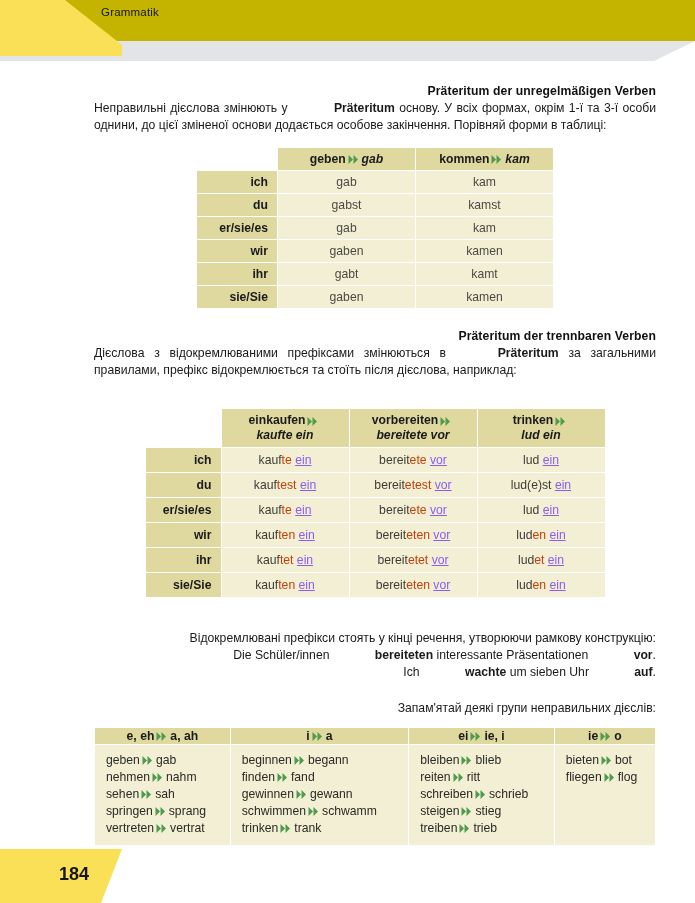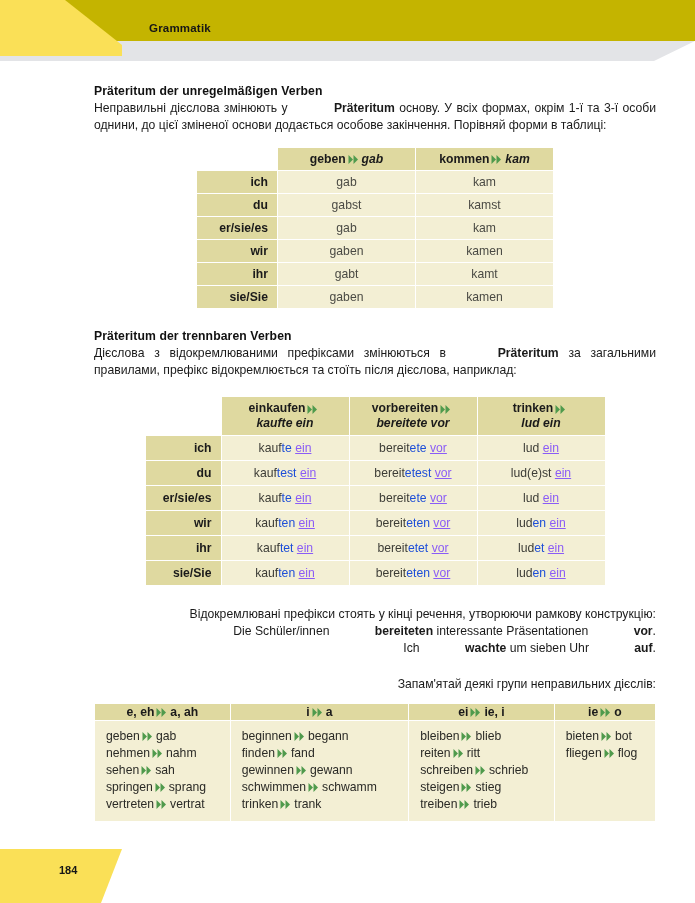--- a/index.html
+++ b/index.html
@@ -23,32 +23,31 @@
     position:absolute; top:41px; left:0; width:695px; height:20px;
     background:#e3e4e7;
     clip-path: polygon(0 0, 695px 0, 654px 20px, 0 20px);
   }
   .header-yellow {
     position:absolute; top:0; left:0; width:122px; height:56px;
     background:#fae057;
     clip-path: polygon(0 0, 65px 0, 122px 45px, 122px 56px, 0 56px);
   }
   .header-title {
-    position:absolute; top:22px; left:101px;
-    font-size:11.5px; font-weight:bold; color:#161616;
+    position:absolute; top:6px; left:101px;
+    font-size:11.5px; font-weight:normal; color:#161616;
     letter-spacing:.2px;
-    margin-left:48px;
   }
 
   
   .content { position:absolute; top:84px; left:94px; width:562px; }
 
   h2.sec-title {
     font-size:12.2px; font-weight:bold; margin:0 0 2px 0;
-    letter-spacing:.1px; color:#111;
+    letter-spacing:.1px; color:#111;text-align:right;
   }
   p.para {
     font-size:12.2px; line-height:16.6px; margin:0;
     text-align:justify; color:#1a1a1a;
   }
   p.para.nj { text-align:right; }
   b { font-weight:bold;padding-left:42px; }
   .spacer-10 { height:10px; }
   .spacer-14 { height:14px; }
   .spacer-16 { height:16px; }
@@ -73,37 +72,37 @@
   }
   .tbl1 .lbl {
     background:#dfd9a0; font-weight:bold; text-align:right;
     padding-right:9px; width:80px;
   }
   .tbl1 .cell {
     background:#f3efd4; text-align:center; color:#4a4a44;
   }
 
   
-  .tbl2 { margin:4px auto; }
+  .tbl2 { margin:16px auto; }
   .tbl2 td { font-size:12.2px; vertical-align:middle; height:24px; }
   .tbl2 .blank { background:#ffffff; width:75px; }
   .tbl2 .hdr {
     background:#dfd9a0; font-weight:bold; text-align:center;
     padding:4px 4px; line-height:15px; width:127px;
   }
   .tbl2 .hdr i { font-style:italic; }
   .tbl2 .lbl {
     background:#dfd9a0; font-weight:bold; text-align:right;
     padding-right:9px; width:75px;
   }
   .tbl2 .cell {
     background:#f3efd4; text-align:center; color:#3c3c36;
   }
   .gstem { color:#3c3c36; }
-  .gend  { color:#1d4ed8; }
+  .gend  { color:#c2410c; }
   .pfx   { text-decoration:underline; color:#8b5cf6; }
 
   
   .tbl3 { width:562px; }
   .tbl3 td { font-size:12.2px; vertical-align:top; }
   .tbl3 .hdr {
     background:#dfd9a0; font-weight:bold; text-align:center;
     height:16px; vertical-align:middle;
   }
   .tbl3 .body {
@@ -113,21 +112,21 @@
   .tbl3 .body div { white-space:nowrap; }
 
   
   .footer-yellow {
     position:absolute; left:0; top:849px; width:122px; height:54px;
     background:#fae057;
     clip-path: polygon(0 0, 122px 0, 101px 54px, 0 54px);
   }
   .footer-page {
     position:absolute; left:59px; top:864px;
-    font-size:11px; font-weight:bold; color:#161616;
+    font-size:18px; font-weight:bold; color:#161616;
   }
 </style>
 </head>
 <body>
 
 <div class="header-wrap">
   <div class="header-olive"></div>
   <div class="header-gray"></div>
   <div class="header-yellow"></div>
   <div class="header-title">Grammatik</div>

